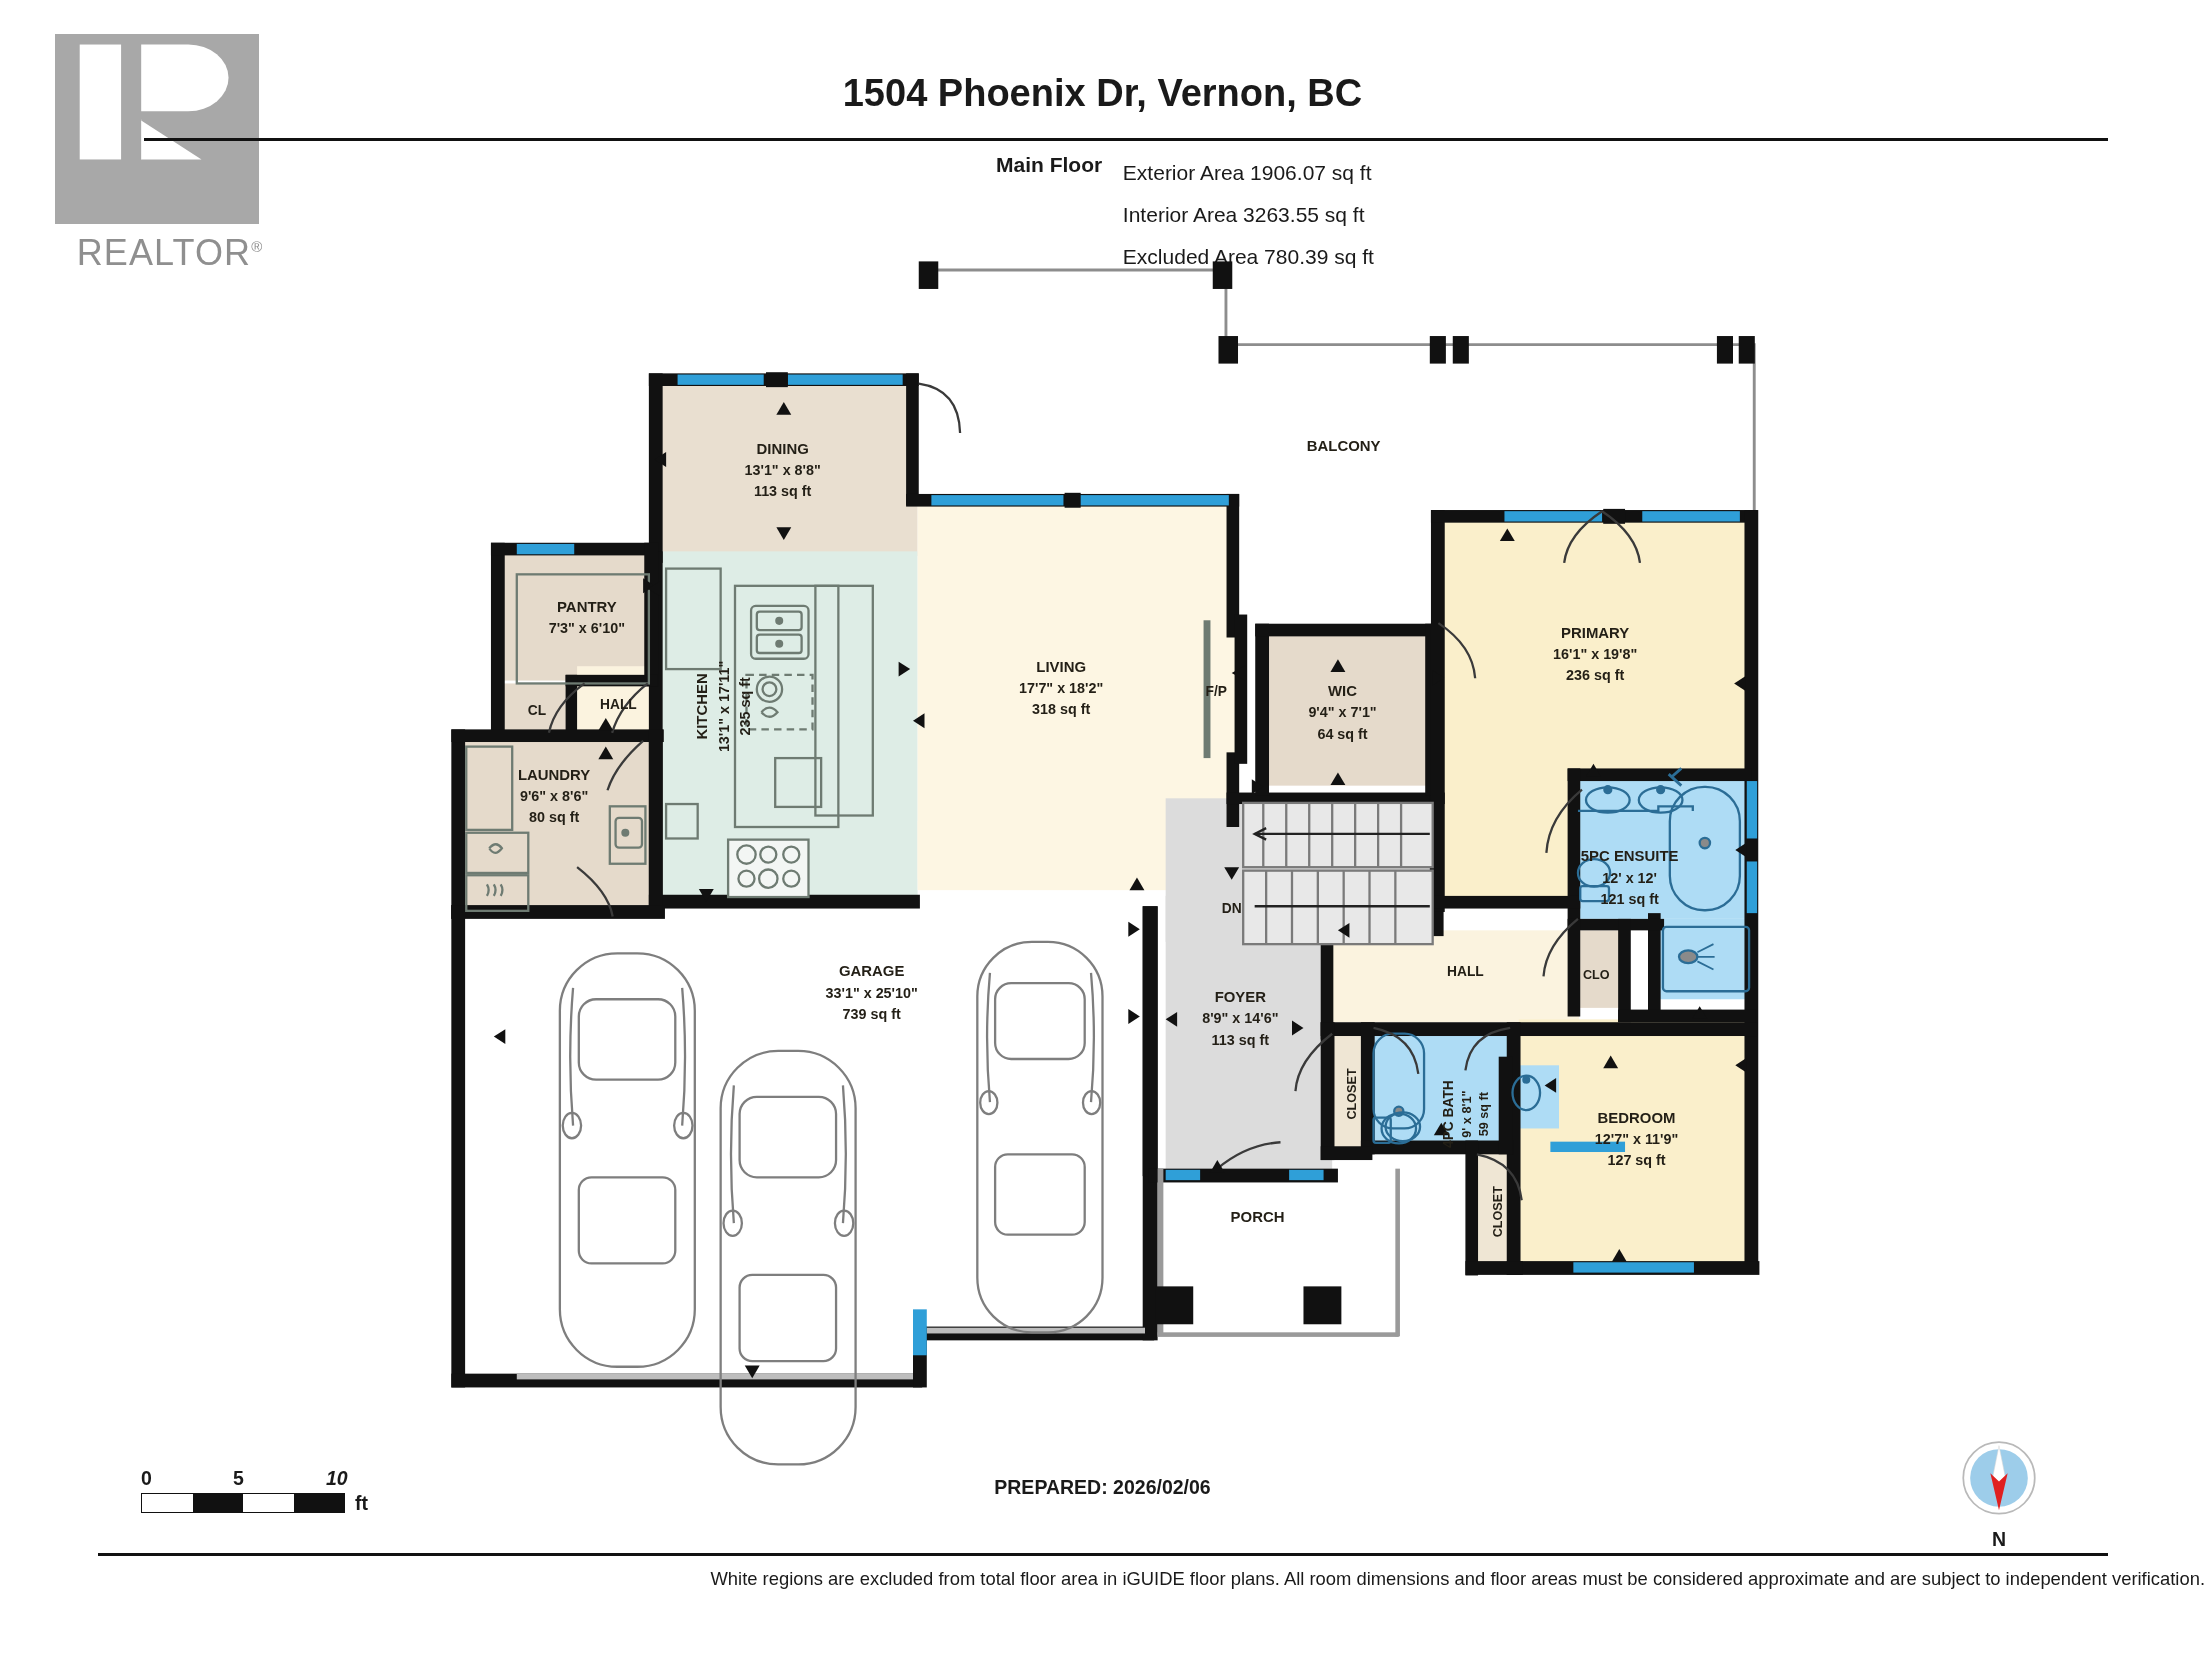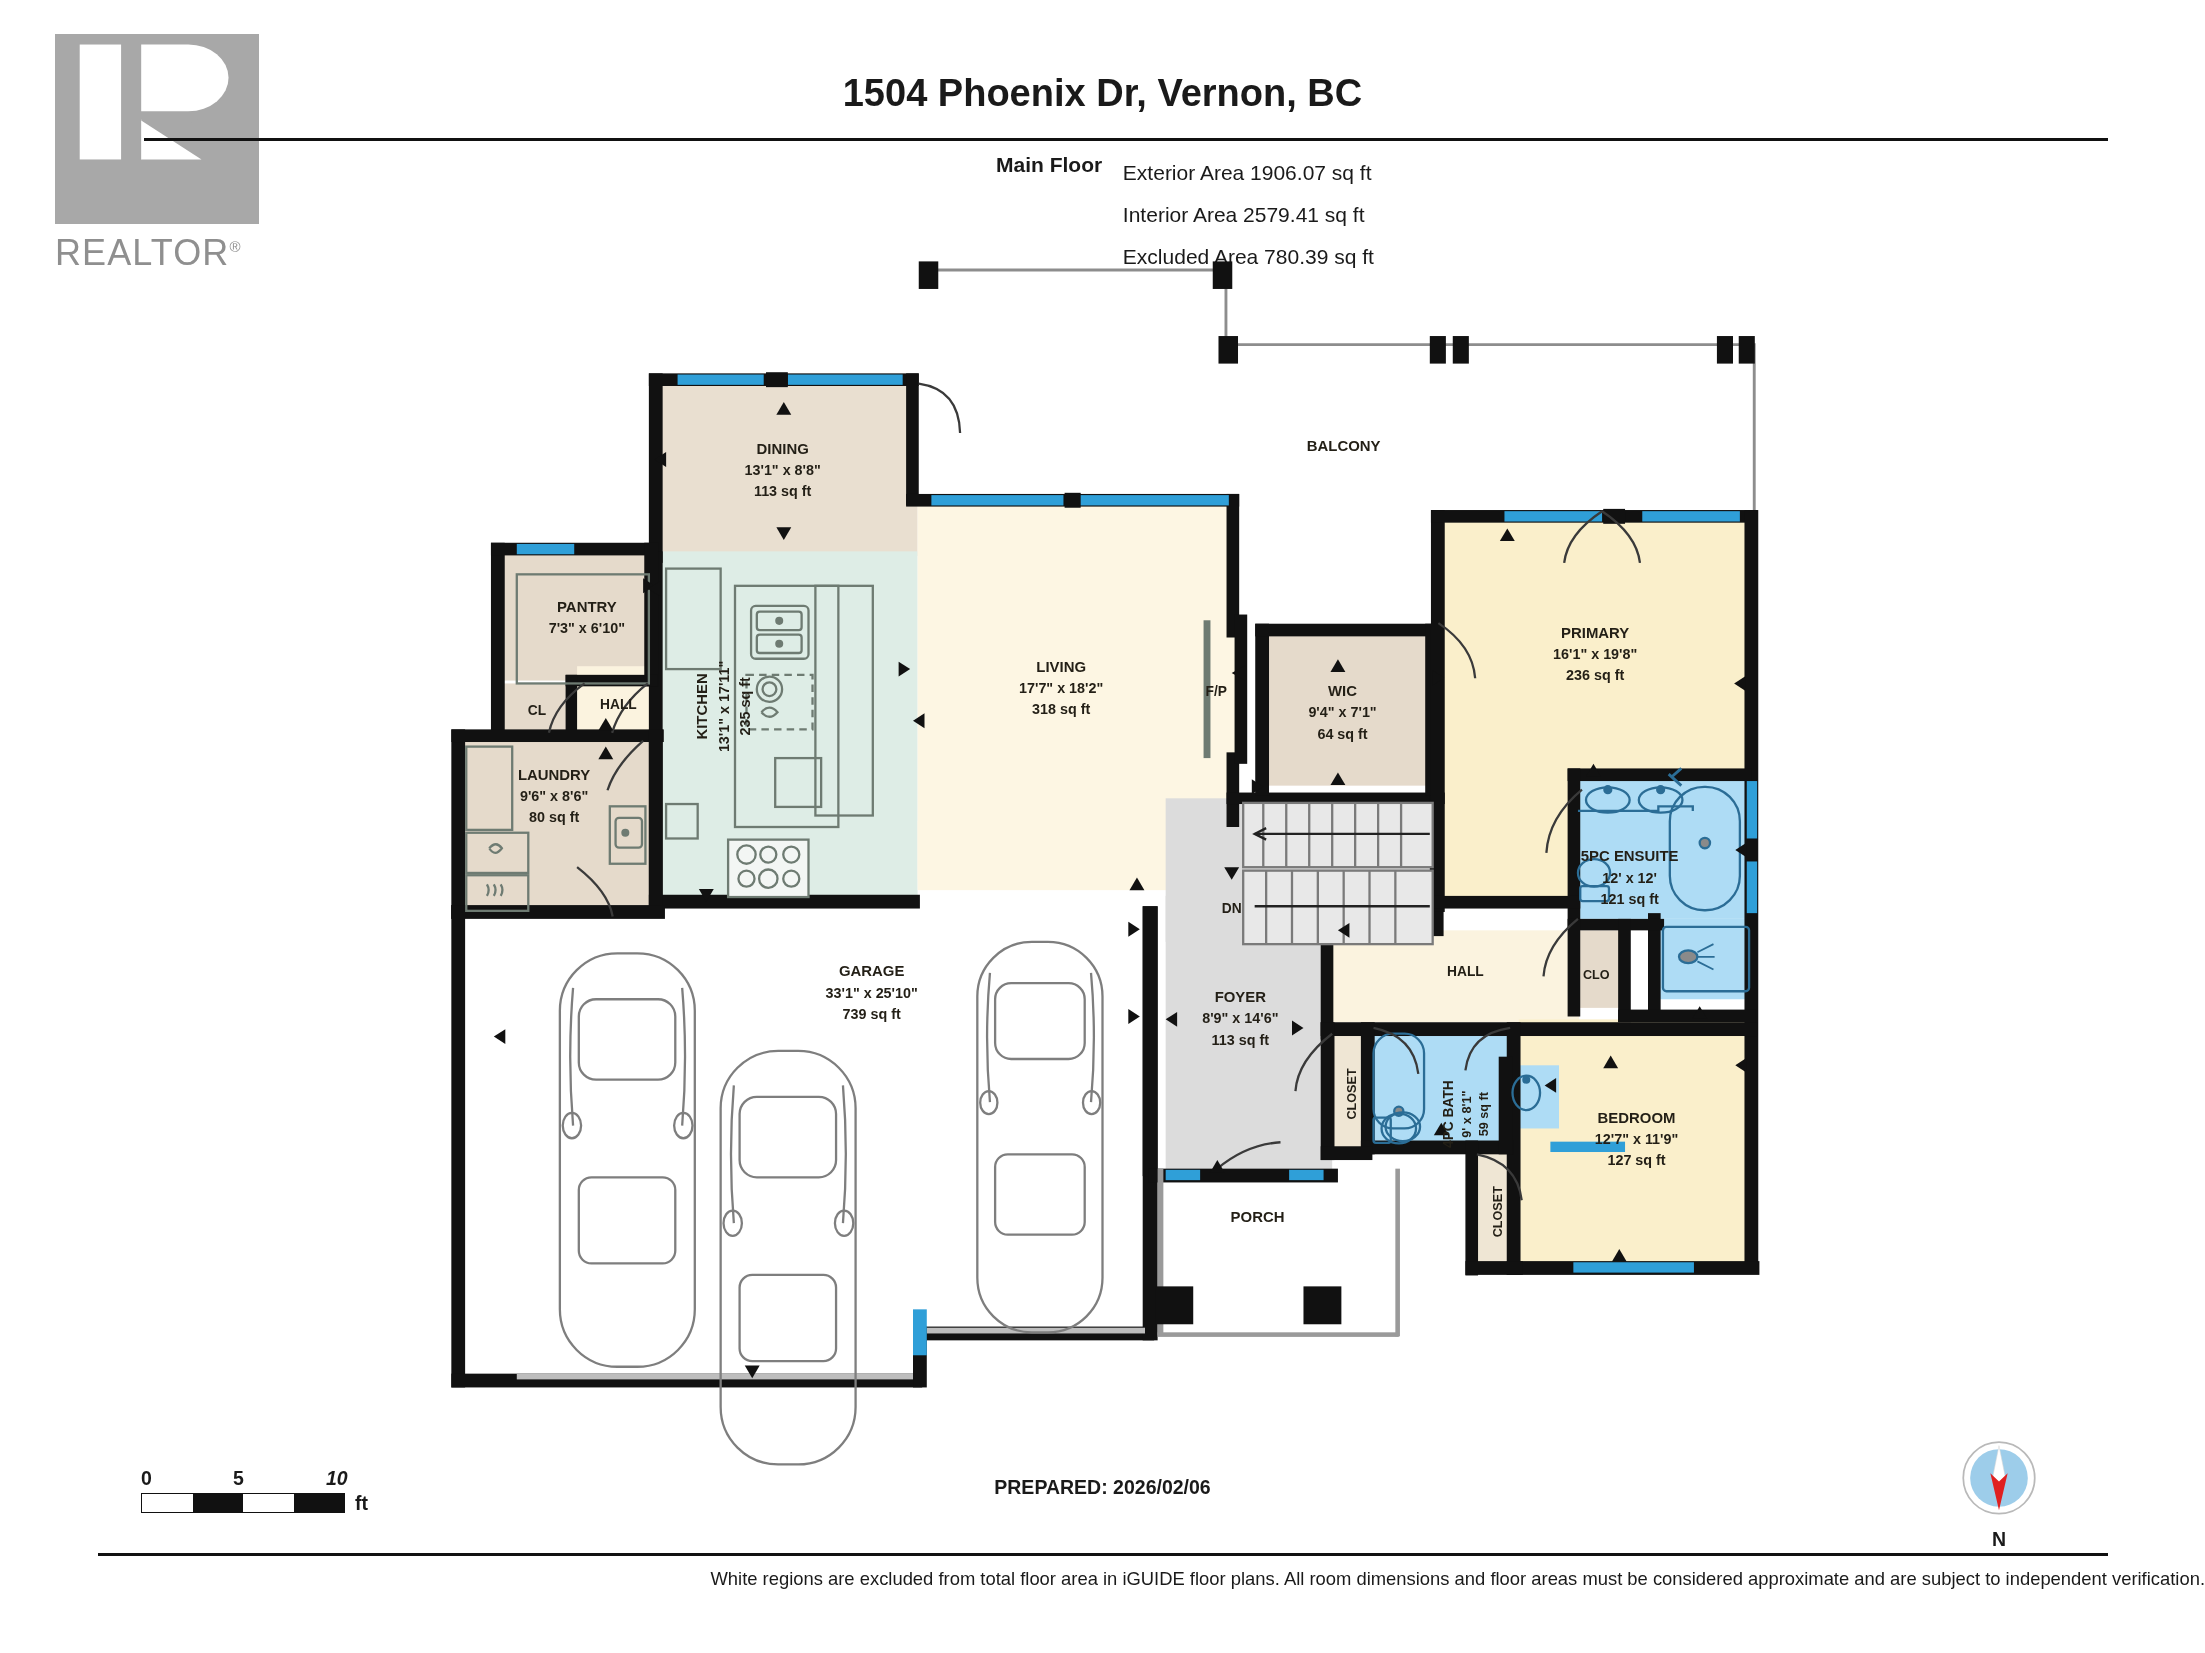--- a/index.html
+++ b/index.html
@@ -1,21 +1,21 @@
 <!DOCTYPE html>
 <html style="font-size:9.2px"><head>
 <meta charset="utf-8">
 <title>Floor Plan</title>
 <style>
   html,body{margin:0;padding:0;background:#ffffff;}
   body{width:2205px;height:1654px;position:relative;overflow:hidden;
        font-family:"Liberation Sans","DejaVu Sans",sans-serif;color:#1a1a1a;}
 
   
-  #realtor-logo{position:absolute;left:55px;top:34px;width:207px;height:241px;}
+  #realtor-logo{position:absolute;left:55px;top:34px;width:207px;height:241px;text-align:center;}
   #realtor-mark{position:absolute;left:0;top:0;width:204px;height:190px;background:#a8a8a8;}
   #realtor-r{position:absolute;left:0;top:0;width:204px;height:190px;}
   #realtor-word{position:absolute;left:0;top:198px;width:230px;
       font-size:36px;letter-spacing:1.1px;color:#8f8f8f;font-weight:400;
       font-family:"Liberation Sans",sans-serif;}
   #realtor-reg{font-size:15px;vertical-align:super;}
 
   #title-rule{position:absolute;left:144px;top:138px;width:1964px;height:2.9px;background:#111;}
 
   #page-title{position:absolute;left:0;top:72px;width:2205px;text-align:center;
@@ -74,21 +74,21 @@
   <div id="realtor-word"><span>REALTOR</span><span id="realtor-reg">®</span></div>
 </div>
 
 <div id="title-rule"></div>
 <div id="page-title">1504 Phoenix Dr, Vernon, BC</div>
 
 <div id="area-block">
   <div id="area-label">Main Floor</div>
   <div id="area-lines">
     <div>Exterior Area 1906.07 sq ft</div>
-    <div>Interior Area 2579.41 sq ft</div>
+    <div>Interior Area 3263.55 sq ft</div>
     <div>Excluded Area 780.39 sq ft</div>
   </div>
 </div>
 
 <div id="plan">
 <svg width="2205" height="1654" viewBox="0 0 3840 2880" xmlns="http://www.w3.org/2000/svg">
 
   <g>
 
     <rect x="850" y="1580" width="750" height="830" fill="#ffffff"></rect>

